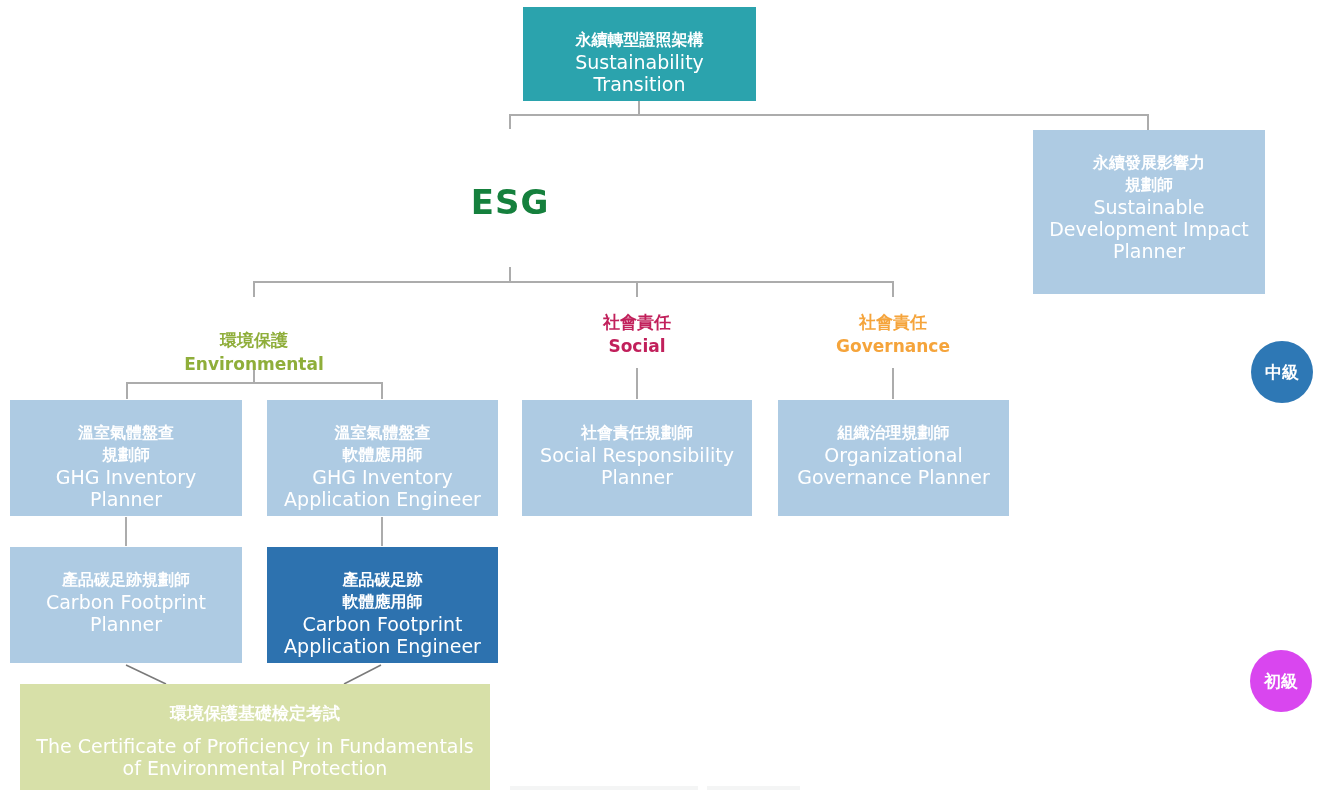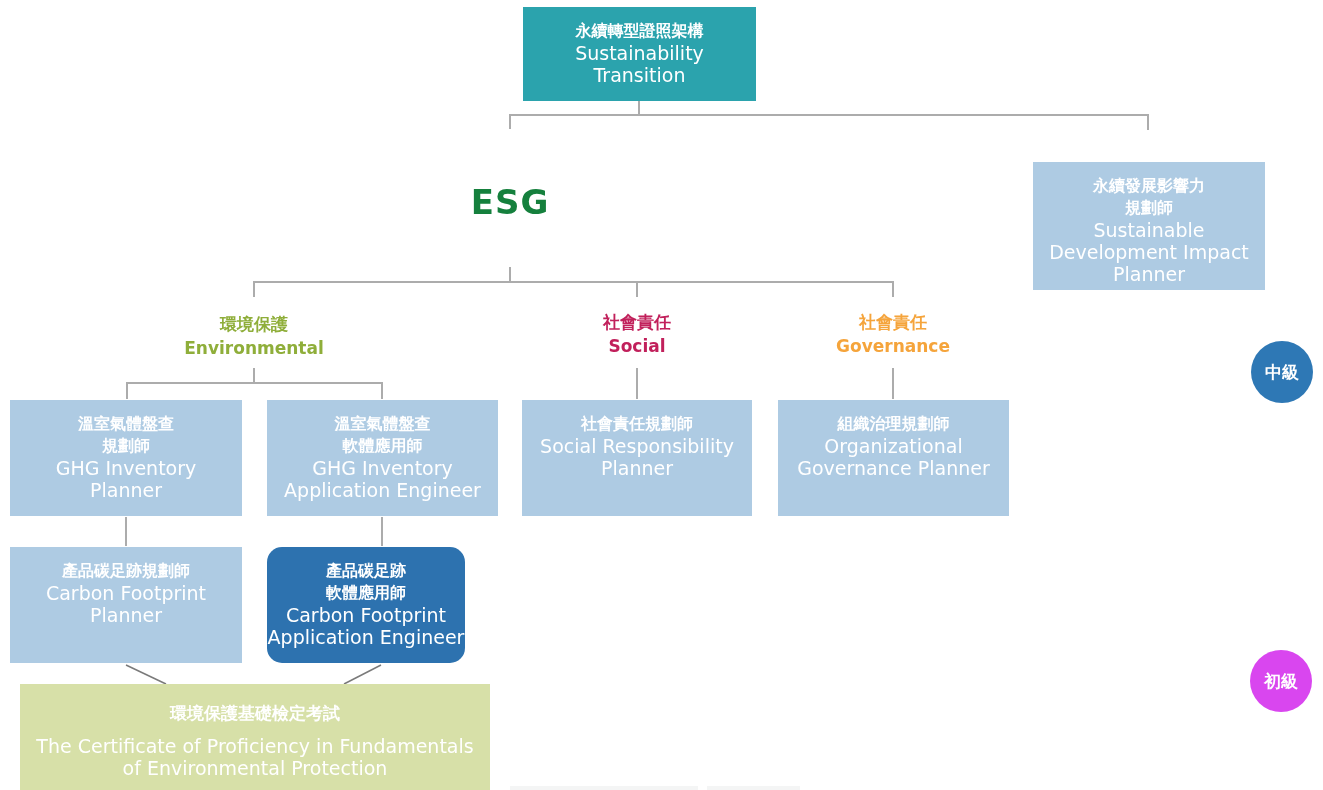--- a/index.html
+++ b/index.html
@@ -3,21 +3,21 @@
 <meta charset="utf-8">
 <style>
   html,body{margin:0;padding:0;background:#ffffff;}
   #stage{
     position:relative;width:1323px;height:790px;overflow:hidden;background:#ffffff;
     font-family:"DejaVu Sans","Liberation Sans",sans-serif;
   }
   #connectors{position:absolute;left:0;top:0;z-index:1;}
   .node{
     position:absolute;z-index:2;color:#ffffff;text-align:center;
-    box-sizing:border-box;padding-top:13px;line-height:22px;
+    box-sizing:border-box;padding-top:22px;line-height:22px;
   }
   .node .zh{font-weight:bold;font-size:16px;display:block;}
   .node .en{font-weight:normal;font-size:19px;display:block;}
   .teal{background:#2BA3AD;}
   .lightblue{background:#AECBE3;}
   .darkblue{background:#2D72AF;}
   .palegreen{background:#D7E0A8;}
   .esg{
     position:absolute;z-index:2;font-size:34px;font-weight:bold;color:#15803d;
     letter-spacing:1px;text-align:center;
@@ -64,31 +64,31 @@
       <path d="M381 665 L344 684"></path>
     </g>
   </svg>
 
   <div class="node teal" style="left:523px;top:7px;width:233px;height:94px;">
     <span class="zh">永續轉型證照架構</span>
     <span class="en">Sustainability</span>
     <span class="en">Transition</span>
   </div>
 
-  <div class="node lightblue" style="left:1033px;top:130px;width:232px;height:128px;margin-top:32px;">
+  <div class="node lightblue" style="left:1033px;top:130px;width:232px;height:164px;">
     <span class="zh">永續發展影響力</span>
     <span class="zh">規劃師</span>
     <span class="en">Sustainable</span>
     <span class="en">Development Impact</span>
     <span class="en">Planner</span>
   </div>
 
   <div class="esg" style="left:445px;top:182px;width:130px;">ESG</div>
 
-  <div class="cat-label env-color" style="left:154px;top:312px;width:200px;">
+  <div class="cat-label env-color" style="left:154px;top:328px;width:200px;">
     <span>環境保護</span>
     <span>Environmental</span>
   </div>
   <div class="cat-label social-color" style="left:537px;top:310px;width:200px;">
     <span>社會責任</span>
     <span>Social</span>
   </div>
   <div class="cat-label gov-color" style="left:793px;top:310px;width:200px;">
     <span>社會責任</span>
     <span>Governance</span>
@@ -119,21 +119,21 @@
     <span class="en">Organizational</span>
     <span class="en">Governance Planner</span>
   </div>
 
   <div class="node lightblue" style="left:10px;top:547px;width:232px;height:116px;">
     <span class="zh">產品碳足跡規劃師</span>
     <span class="en">Carbon Footprint</span>
     <span class="en">Planner</span>
   </div>
 
-  <div class="node darkblue" style="left:267px;top:547px;width:198px;height:116px;border-radius:15px;">
+  <div class="node darkblue" style="left:267px;top:547px;width:231px;height:116px;">
     <span class="zh">產品碳足跡</span>
     <span class="zh">軟體應用師</span>
     <span class="en">Carbon Footprint</span>
     <span class="en">Application Engineer</span>
   </div>
 
   <div class="node palegreen exam-box" style="left:20px;top:684px;width:470px;height:120px;">
     <span class="zh">環境保護基礎檢定考試</span>
     <span class="en">The Certificate of Proficiency in Fundamentals</span>
     <span class="en">of Environmental Protection</span>

